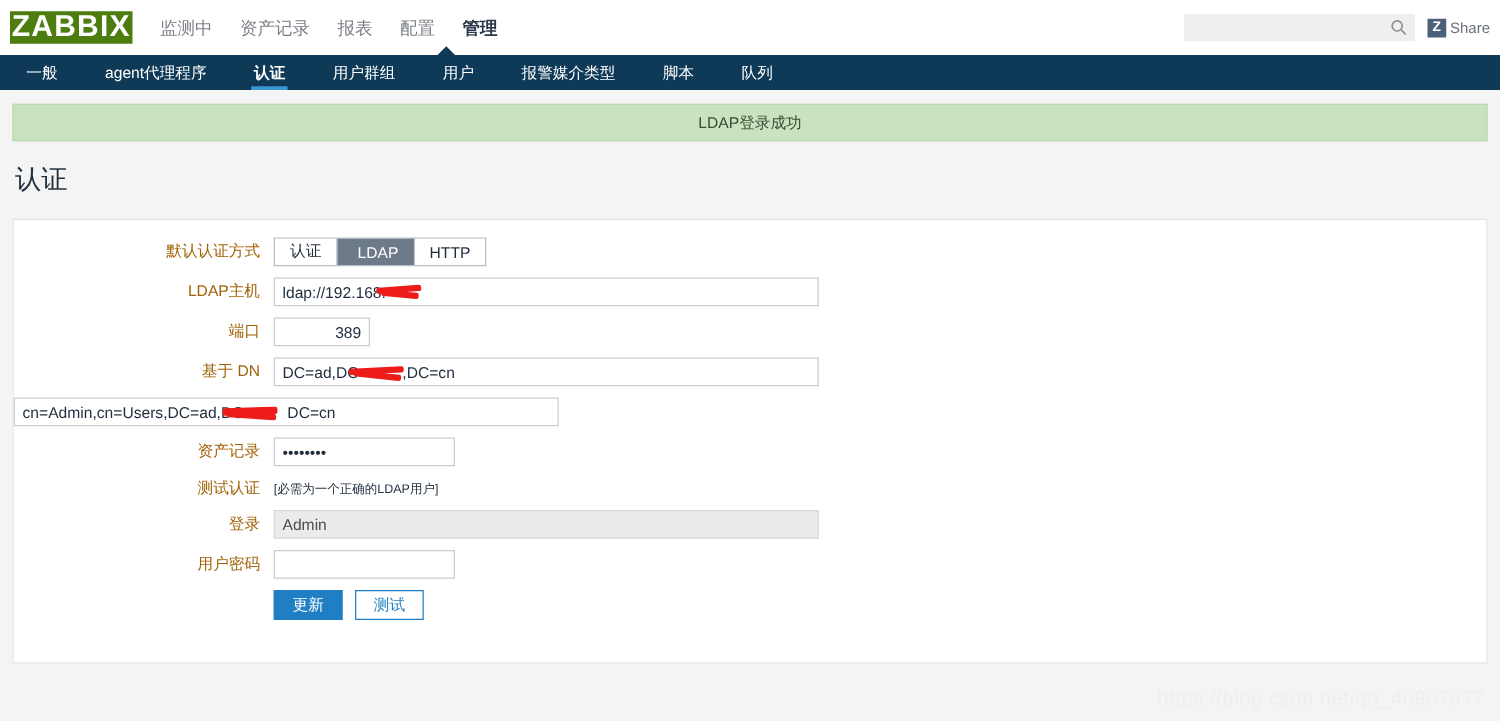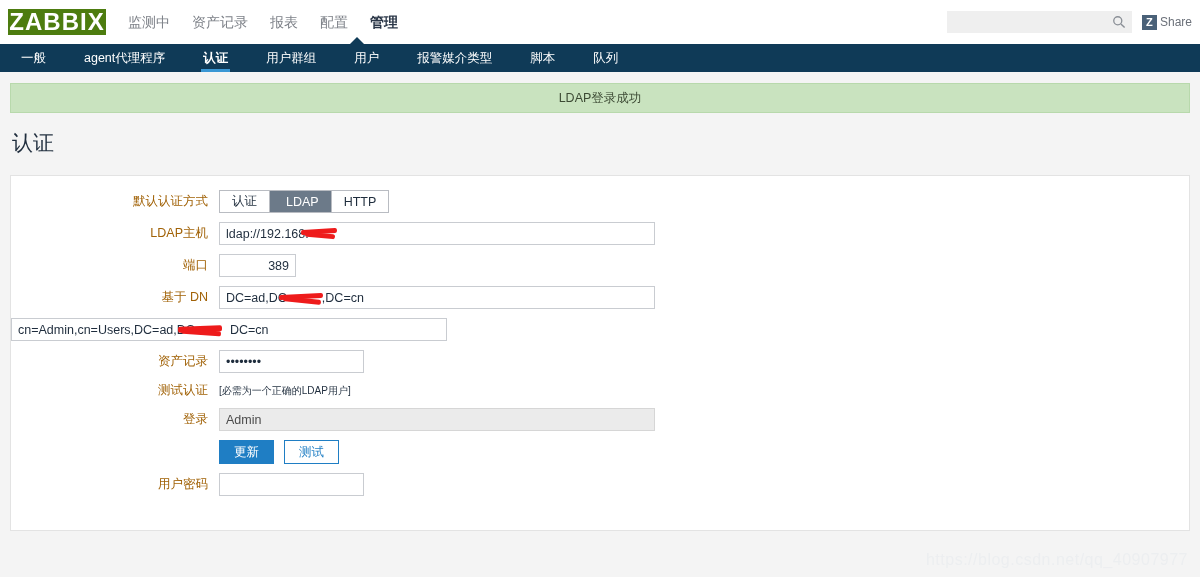--- a/index.html
+++ b/index.html
@@ -380,30 +380,30 @@
     </div>
 
     <div class="form-row">
       <div class="form-label">登录</div>
       <div class="form-field">
         <input class="txt wide readonly" type="text" readonly="" value="Admin" style="">
       </div>
     </div>
 
     <div class="form-row">
+      <div class="form-label">用户密码</div>
+      <div class="form-field">
+        <input class="txt medium" type="password" placeholder="" style="">
+      </div>
+    </div>
+
+    <div class="form-row">
       <div class="form-label"></div>
       <div class="form-field btn-row">
         <div class="btn btn-primary">更新</div>
         <div class="btn btn-secondary">测试</div>
       </div>
     </div>
 
-    <div class="form-row">
-      <div class="form-label">用户密码</div>
-      <div class="form-field">
-        <input class="txt medium" type="password" placeholder="" style="">
-      </div>
-    </div>
-
   </div>
 
   <div class="watermark">https://blog.csdn.net/qq_40907977</div>
 </div>
 
 </body></html>

